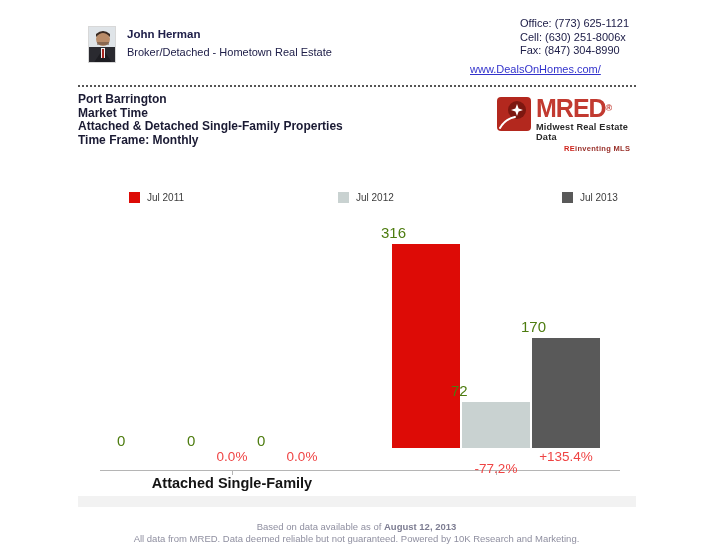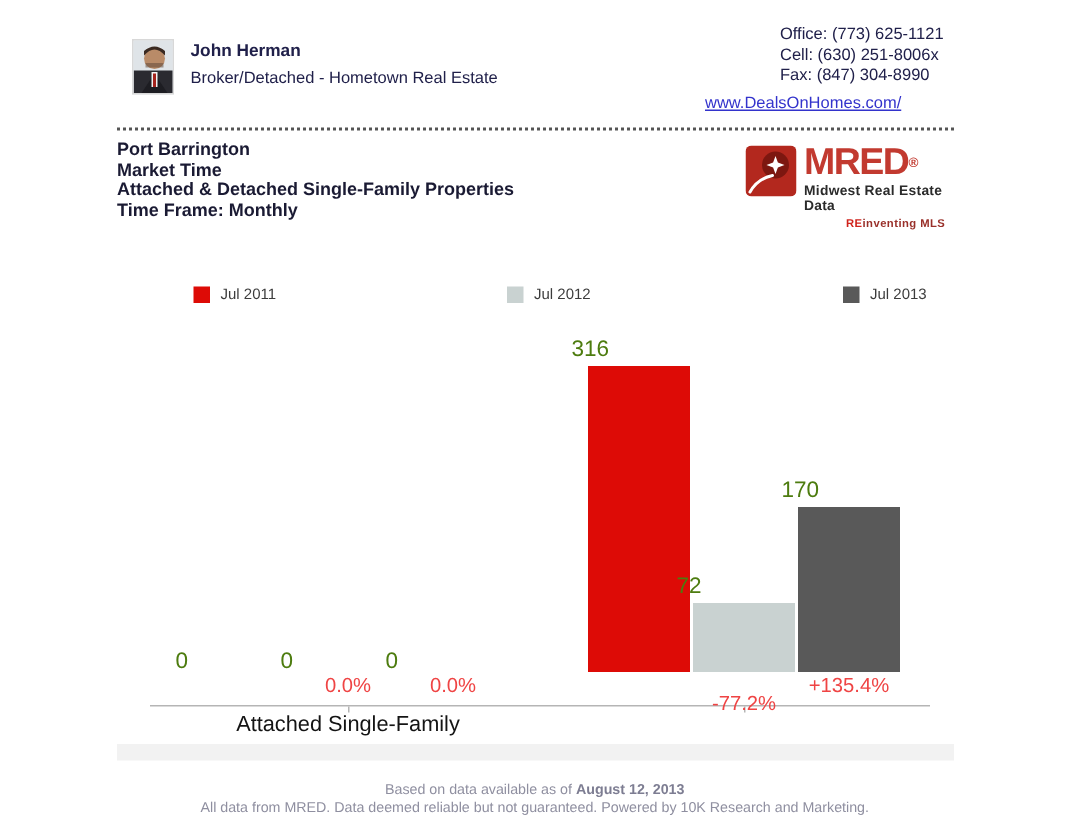--- a/index.html
+++ b/index.html
@@ -37,21 +37,21 @@
   .legend-item { position:absolute; top:0; height:12px; white-space:nowrap; }
   .legend-swatch { display:inline-block; width:11px; height:11px; vertical-align:middle; }
   .legend-label { display:inline-block; margin-left:7px; font-size:10px; color:#3c3c3c; vertical-align:middle; }
 
   #plot-area { left:0; top:0; width:713px; height:550px; pointer-events:none; }
   .bar { position:absolute; }
   .val-label { position:absolute; width:90px; text-align:left; font-size:15px; color:#4d7c0f; }
   .pct-label { position:absolute; width:90px; text-align:center; font-size:13.5px; font-weight:400; color:#ef4444; }
   .axis-line { position:absolute; left:100px; top:470px; width:520px; height:0; border-top:1px solid #b5b5b5; }
   .axis-tick { position:absolute; top:471px; width:1px; height:4px; background:#b5b5b5; }
-  .cat-label { position:absolute; top:475px; width:300px; text-align:center; font-size:14.5px; font-weight:400; color:#141414; }
+  .cat-label { position:absolute; top:475px; width:300px; text-align:center; font-size:14.5px; font-weight:700; color:#141414; }
 
   
   .footer-band { left:78px; top:496px; width:558px; height:11px; background:#f2f2f2; }
   .footer-line1 { left:0; top:521px; width:713px; text-align:center; font-size:9.5px; color:#8f8fa0; }
   .footer-line1 b { font-weight:700; color:#7d7d92; }
   .footer-line2 { left:0; top:533px; width:713px; text-align:center; font-size:9.5px; color:#8f8fa0; }
 </style>
 </head>
 <body>
 

